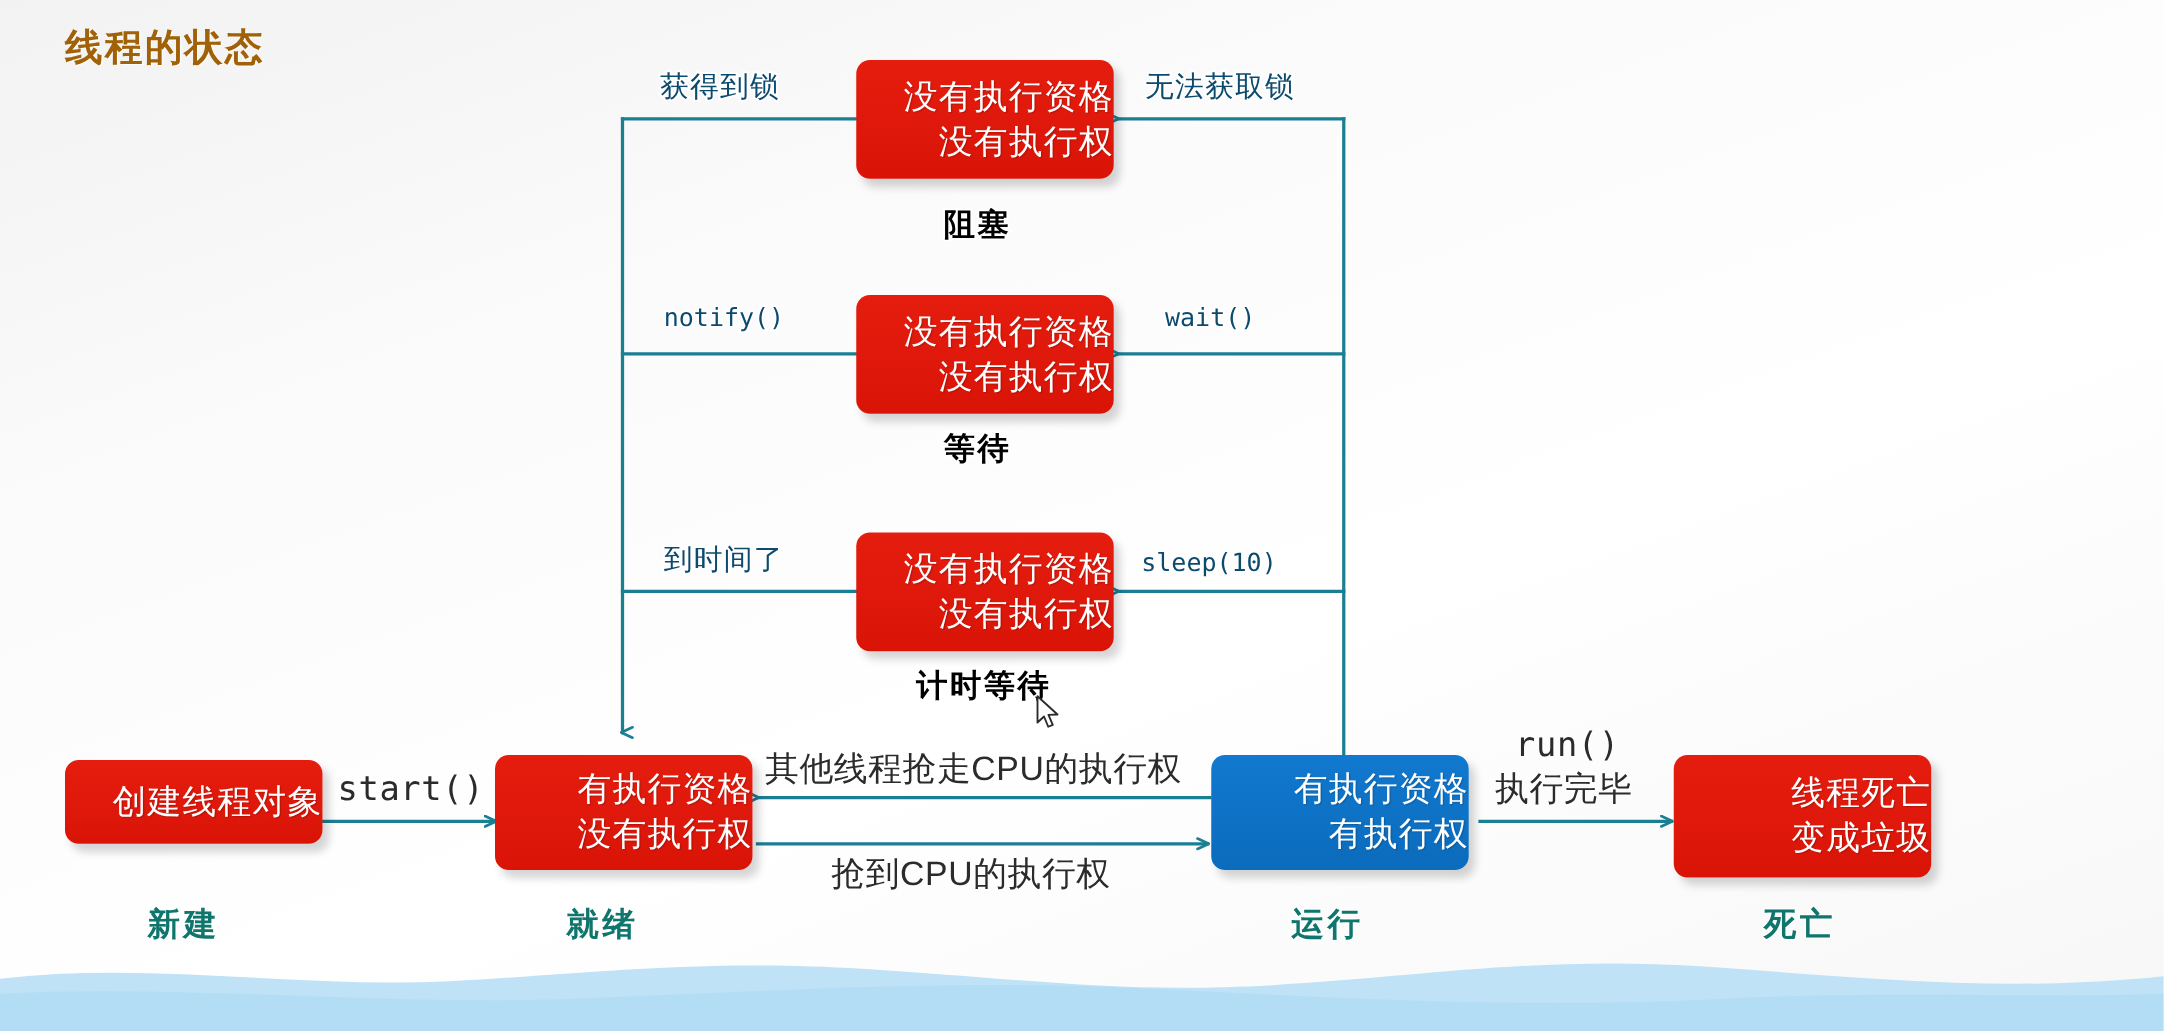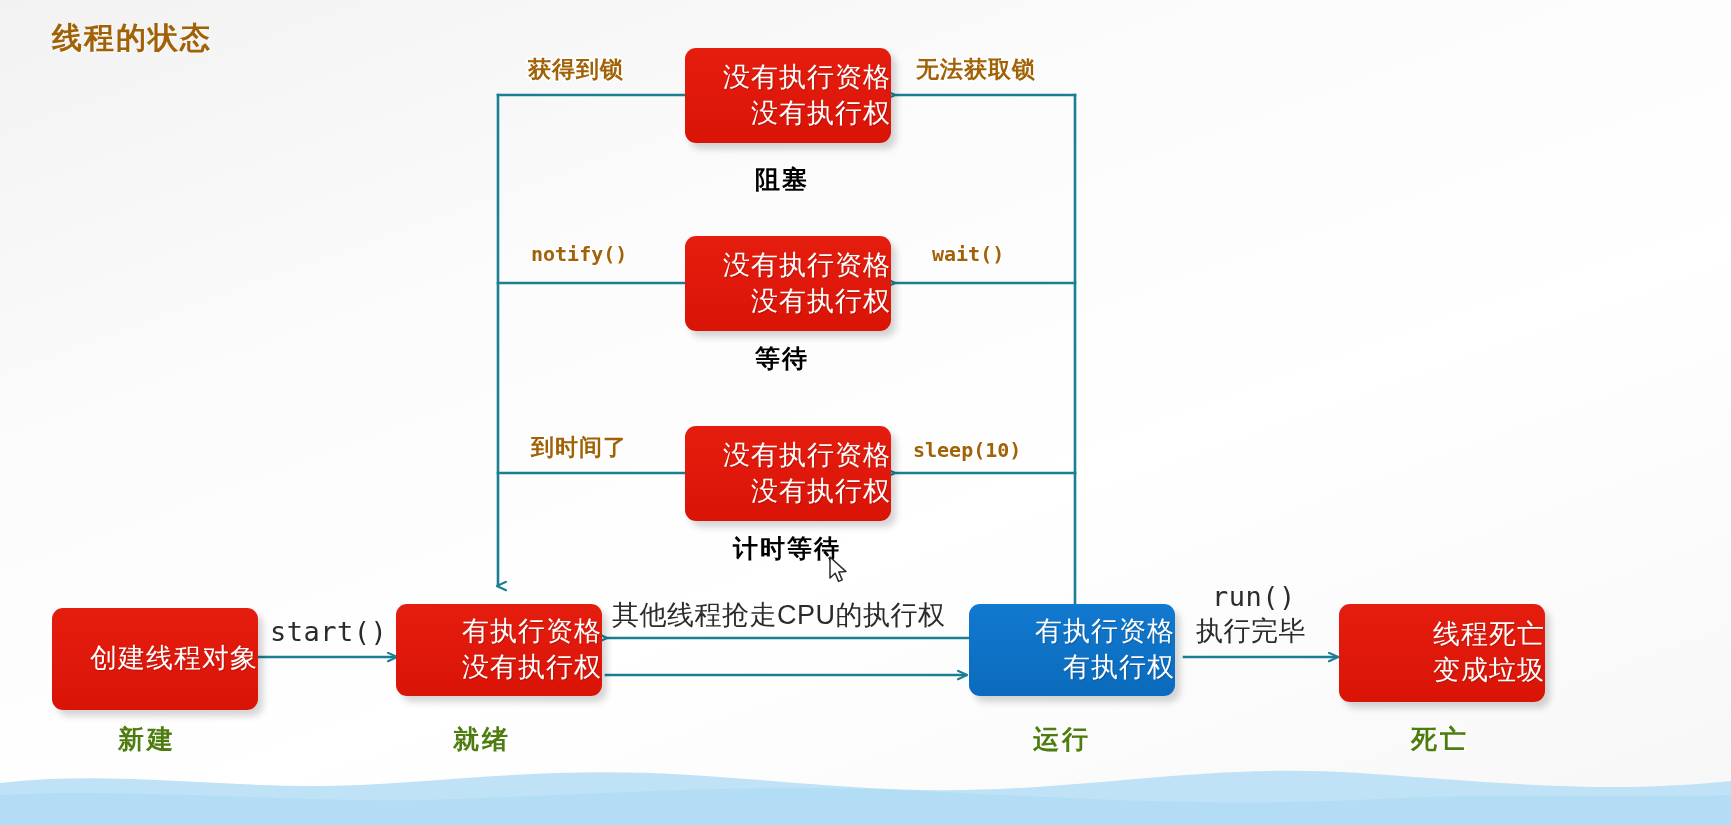--- a/index.html
+++ b/index.html
@@ -32,21 +32,21 @@
     box-shadow:5px 6px 7px rgba(0,0,0,.17);
     z-index:4;
   }
   .box.red{background:#e01b0e;background:linear-gradient(180deg,#e51d0f 0%,#d91407 100%);}
   .box.blue{background:#0e72c6;background:linear-gradient(180deg,#1179cf 0%,#0b6bbc 100%);}
   .box .ln{white-space:nowrap;}
 
   
   .olabel{
     position:absolute;z-index:5;white-space:nowrap;
-    font-size:23px;font-weight:700;color:#a16207;
+    font-size:23px;font-weight:400;color:#0c4a6e;
     letter-spacing:1px;
     -webkit-text-stroke:3px #ffffff;
     paint-order:stroke fill;
     text-shadow:0 0 2px #fff,0 0 3px #fff;
   }
   .olabel.mono{font-family:"DejaVu Sans Mono","Liberation Mono",monospace;font-size:20px;letter-spacing:0px;text-align:center;}
 
   .blabel{
     position:absolute;z-index:5;white-space:nowrap;
     font-size:25px;font-weight:700;color:#000000;
@@ -60,21 +60,21 @@
     position:absolute;z-index:5;white-space:nowrap;
     font-size:27px;color:#2b2b2b;letter-spacing:.5px;
     text-align:center;
   }
   .plain.mono{font-family:"DejaVu Sans Mono","Liberation Mono",monospace;}
 
   
   #waterwrap{position:absolute;left:0;bottom:0;width:1731px;height:70px;z-index:1;}
   .statelabel{
     position:absolute;z-index:6;white-space:nowrap;
-    font-size:26px;font-weight:700;color:#4d7c0f;
+    font-size:26px;font-weight:700;color:#0f766e;
     letter-spacing:3px;
     -webkit-text-stroke:2px #ffffff;
     paint-order:stroke fill;
   }
 
   
   #cursor{position:absolute;z-index:20;}
 </style>
 </head>
 <body>
@@ -141,21 +141,21 @@
     <span class="ln">没有执行权</span>
   </div>
   <div class="blabel" style="left:755px;top:342px;">等待</div>
 
   <div class="box red" style="left:685px;top:426px;width:206px;height:95px;">
     <span class="ln">没有执行资格</span>
     <span class="ln">没有执行权</span>
   </div>
   <div class="blabel" style="left:733px;top:532px;text-align:center;">计时等待</div>
 
-  <div class="box red" style="left:52px;top:608px;width:206px;height:102px;">
+  <div class="box red" style="left:52px;top:608px;width:206px;height:67px;">
     <span class="ln">创建线程对象</span>
   </div>
 
   <div class="box red" style="left:396px;top:604px;width:206px;height:92px;">
     <span class="ln">有执行资格</span>
     <span class="ln">没有执行权</span>
   </div>
 
   <div class="box blue" style="left:969px;top:604px;width:206px;height:92px;">
     <span class="ln">有执行资格</span>
@@ -173,20 +173,21 @@
   <div class="olabel mono" style="left:531px;top:242px;">notify()</div>
   <div class="olabel mono" style="left:932px;top:242px;">wait()</div>
 
   <div class="olabel" style="left:531px;top:432px;">到时间了</div>
   <div class="olabel mono" style="left:913px;top:438px;">sleep(10)</div>
 
   <div class="plain mono" style="left:270px;top:616px;">start()</div>
 
   <div class="plain" style="left:612px;top:597px;">其他线程抢走CPU的执行权</div>
 
+  <div class="plain" style="left:665px;top:681px;">抢到CPU的执行权</div>
 
   <div class="plain mono" style="left:1212px;top:581px;">run()</div>
   <div class="plain" style="left:1196px;top:613px;">执行完毕</div>
 
   <div class="statelabel" style="left:118px;top:722px;">新建</div>
   <div class="statelabel" style="left:453px;top:722px;">就绪</div>
   <div class="statelabel" style="left:1033px;top:722px;">运行</div>
   <div class="statelabel" style="left:1411px;top:722px;">死亡</div>
 
   <svg id="cursor" style="left:828px;top:556px;width:24px;height:30px;" width="24" height="30" viewBox="0 0 24 30" xmlns="http://www.w3.org/2000/svg">

